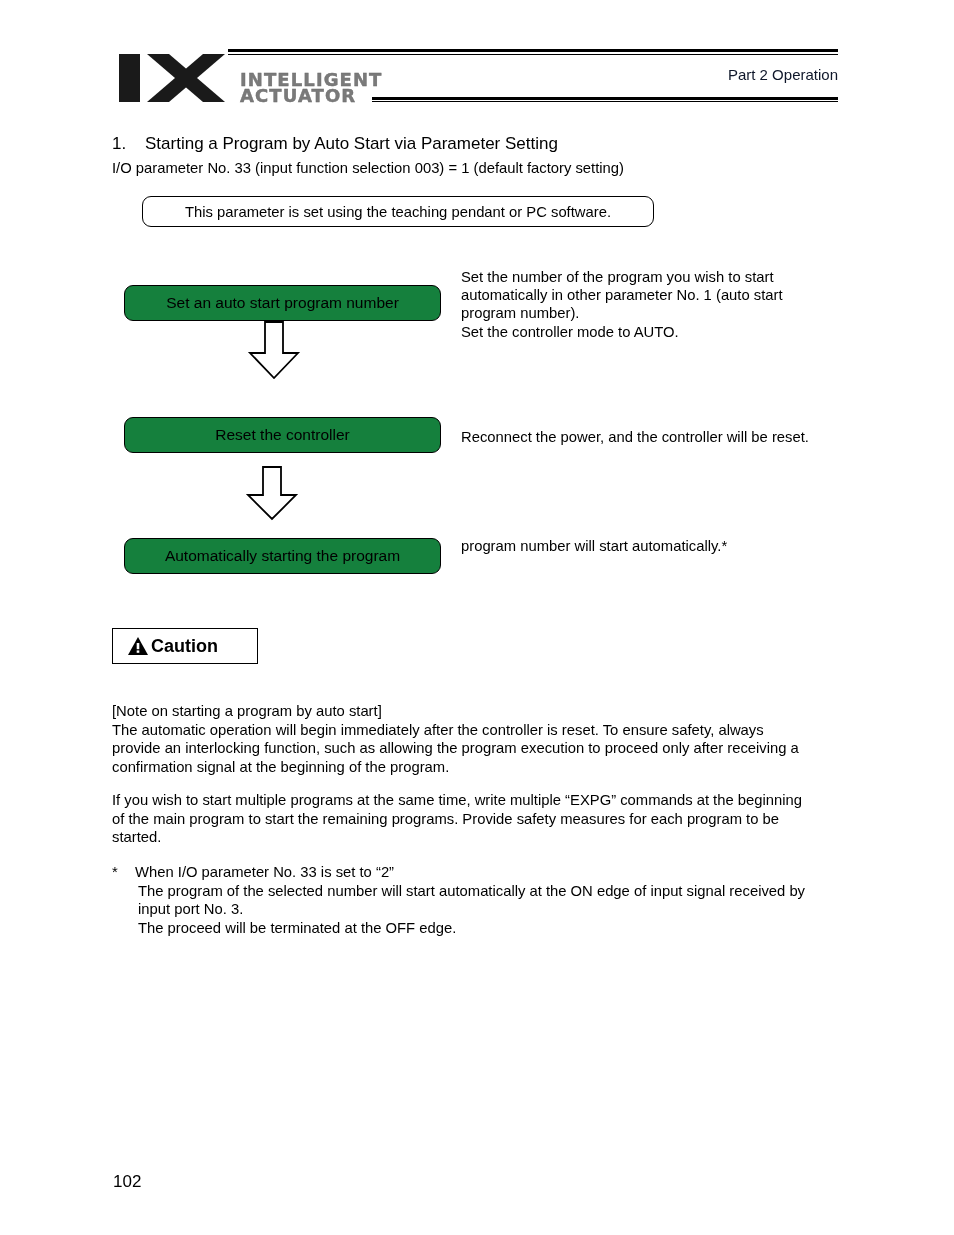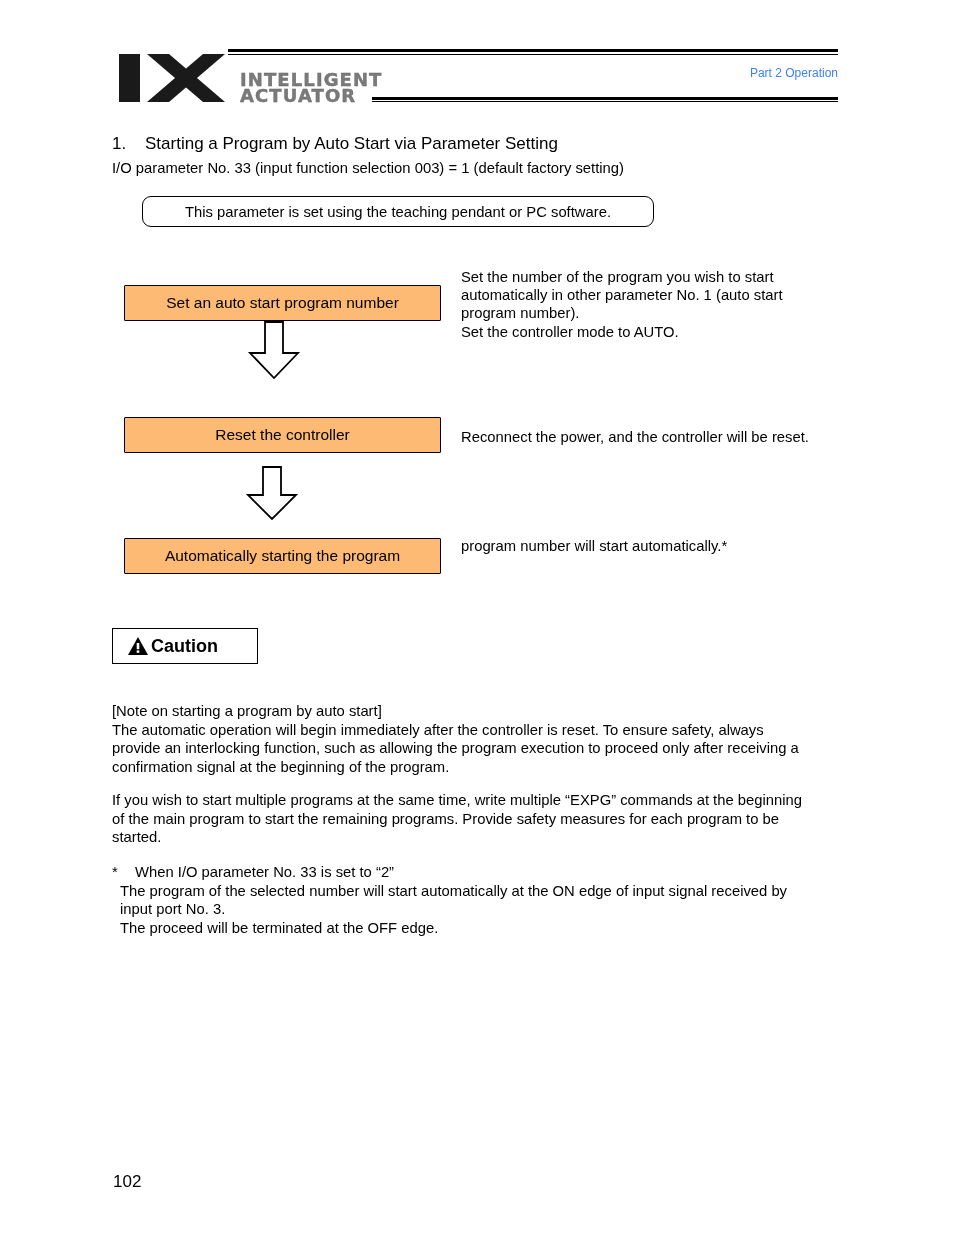--- a/index.html
+++ b/index.html
@@ -94,22 +94,22 @@
     top: 101px;
     width: 466px;
     height: 1px;
     background: #000;
   }
 
   .header-title {
     position: absolute;
     right: 116px;
     top: 66px;
-    font-size: 12px;
-    color: #3b82f6;
+    font-size: 15px;
+    color: #0f172a;
     white-space: nowrap;
   }
 
   
   .sec-title {
     position: absolute;
     left: 112px;
     top: 134px;
     font-size: 17px;
     white-space: nowrap;
@@ -141,23 +141,23 @@
     justify-content: center;
   }
   .note-box span {
     font-size: 14.8px;
     white-space: nowrap;
   }
 
   
   .flow-box {
     position: absolute;
-    background: #fdba74;
+    background: #15803d;
     border: 1.6px solid #000;
-    border-radius: 1px;
+    border-radius: 9px;
     box-sizing: border-box;
     display: flex;
     align-items: center;
     justify-content: center;
   }
   .flow-box span {
     font-size: 15.5px;
     color: #000;
     white-space: nowrap;
   }
@@ -229,21 +229,21 @@
   }
   .footnote .fn-row {
     display: flex;
     white-space: nowrap;
   }
   .footnote .fn-star {
     width: 23px;
     flex: 0 0 auto;
   }
   .footnote .fn-indent {
-    margin-left: 8px;
+    margin-left: 26px;
     white-space: nowrap;
   }
 
   
   .page-num {
     position: absolute;
     left: 113px;
     top: 1172px;
     font-size: 17px;
   }

